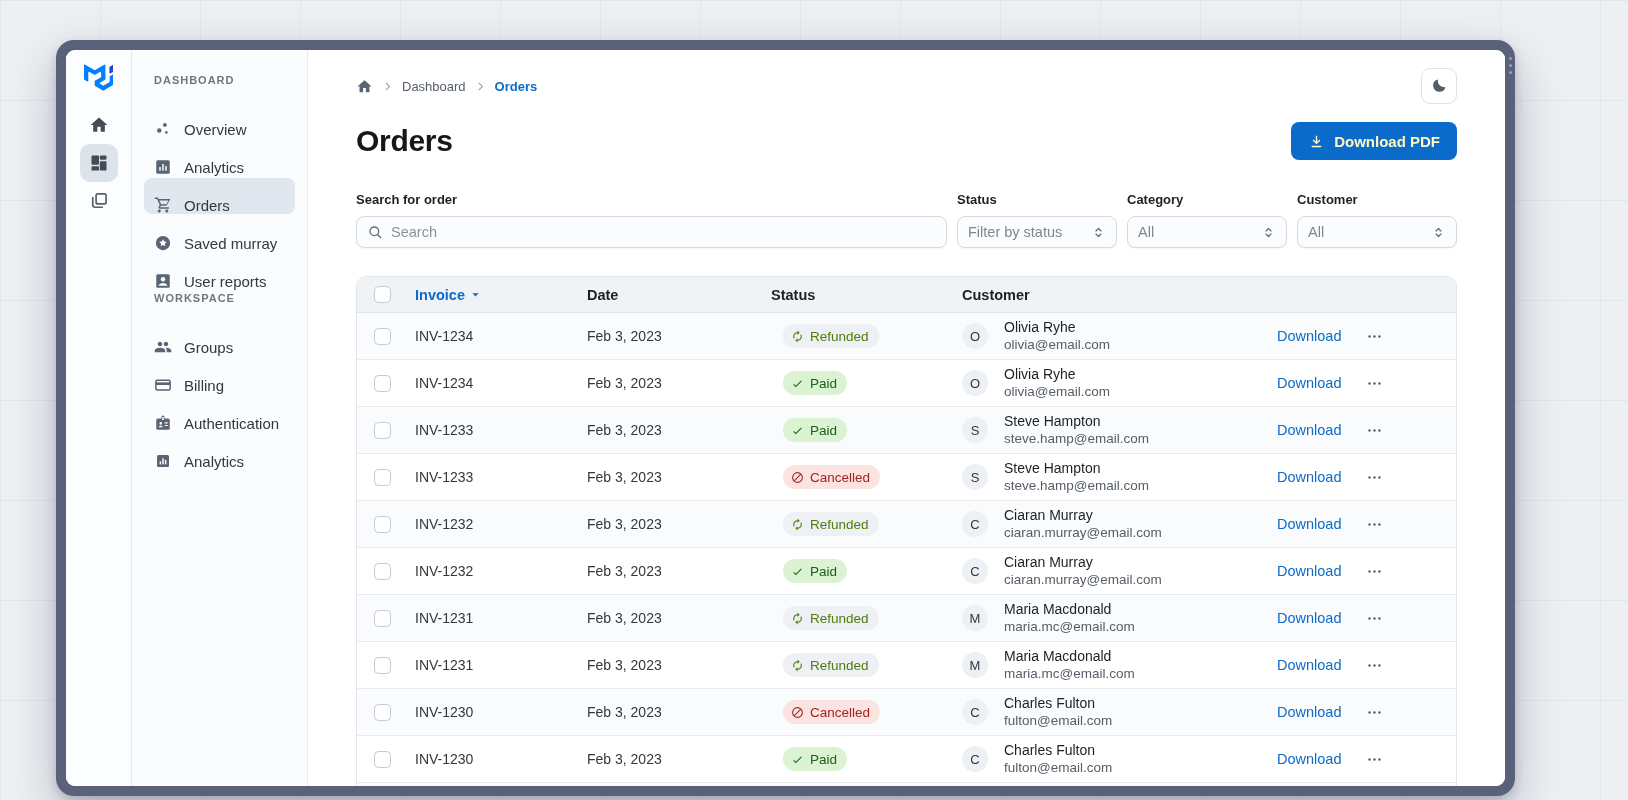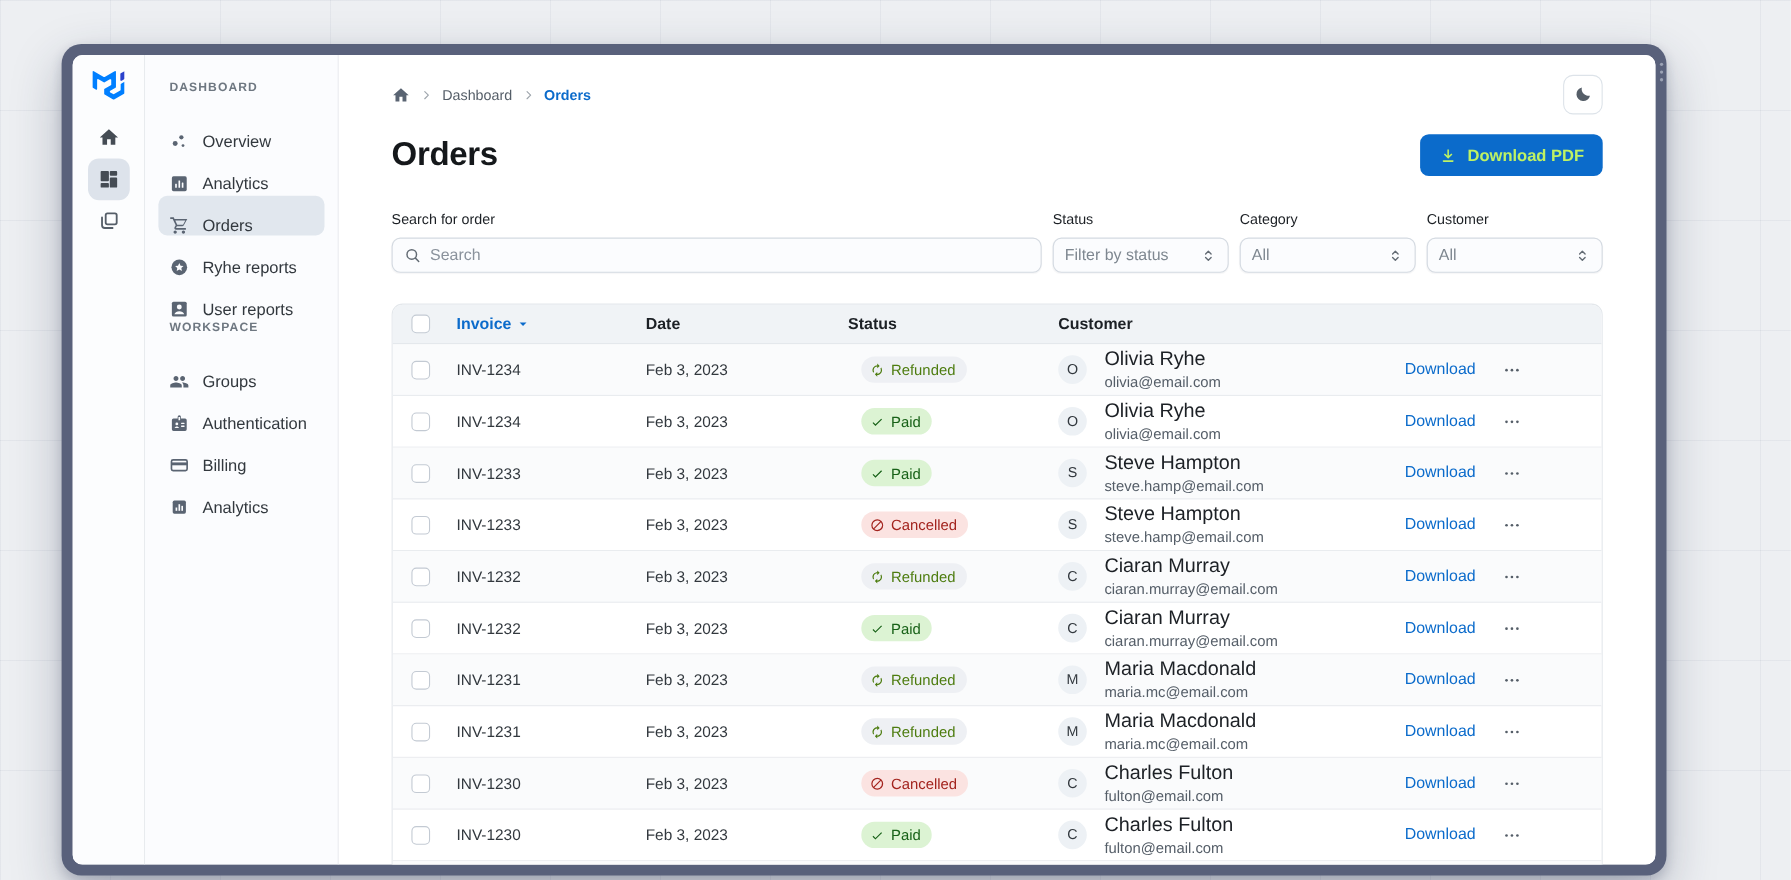--- a/index.html
+++ b/index.html
@@ -51,28 +51,28 @@
   .bc-sep { color:#9FA6AD; }
   .bc-sep svg { width:13px; height:13px; }
   .bc-link { font-size:13px; color:#555E68; cursor:pointer; }
   .bc-current { font-size:13px; font-weight:600; color:#0B6BCB; }
 
   .theme-toggle { position:absolute; top:18px; right:48px; width:36px; height:36px; border:1px solid #DDE3E9; border-radius:9px; background:#fff; display:flex; align-items:center; justify-content:center; color:#555E68; cursor:pointer; }
   .theme-toggle svg { width:18px; height:18px; }
 
   .title-row { margin-top:24px; height:42px; display:flex; align-items:center; justify-content:space-between; }
   .page-title { font-size:30px; font-weight:800; letter-spacing:-.3px; color:#15181B; }
-  .btn-primary { display:flex; align-items:center; gap:9px; height:38px; padding:0 17px; background:#0B6BCB; color:#bef264; border:none; border-radius:8px; font-size:15px; font-weight:600; font-family:inherit; cursor:pointer; }
+  .btn-primary { display:flex; align-items:center; gap:9px; height:38px; padding:0 17px; background:#0B6BCB; color:#fef9c3; border:none; border-radius:8px; font-size:15px; font-weight:600; font-family:inherit; cursor:pointer; }
   .btn-primary svg { width:17px; height:17px; }
 
   
   .filters { margin-top:30px; display:flex; gap:10px; }
   .f-group { display:flex; flex-direction:column; }
   .f-group.grow { flex:1; }
-  .f-label { font-size:13px; font-weight:400; color:#1C2025; height:18px; margin-bottom:6px; }
+  .f-label { font-size:13px; font-weight:700; color:#1C2025; height:18px; margin-bottom:6px; }
   .f-box { height:32px; border:1px solid #D4DAE1; border-radius:8px; background:#FBFCFE; display:flex; align-items:center; padding:0 10px; gap:8px; box-shadow:0 1px 1px rgba(21,30,40,.04); cursor:text; }
   .f-box .s-ic { color:#636B74; }
   .f-box .s-ic svg { width:16px; height:16px; }
   .f-box input { border:none; outline:none; background:transparent; flex:1; font-size:14.5px; font-family:inherit; color:#32383E; }
   .f-box input::placeholder { color:#8A929C; }
   .select { width:160px; justify-content:space-between; cursor:pointer; }
   .select .sel-value { font-size:14.5px; color:#7E8790; }
   .select .chev { color:#636B74; }
   .select .chev svg { width:15px; height:15px; }
 
@@ -90,21 +90,21 @@
   .row:last-child { border-bottom:none; }
   .td-inv, .td-date { font-size:14px; color:#32383E; }
   .chip-wrap { padding-left:12px; }
   .chip { display:inline-flex; align-items:center; gap:6px; height:24px; padding:0 10px 0 8px; border-radius:12px; font-size:13.5px; font-weight:500; }
   .chip svg { width:13px; height:13px; }
   .chip.neutral { background:#EEF0F4; color:#4d7c0f; }
   .chip.success { background:#DCF3D3; color:#176117; }
   .chip.danger  { background:#FBE3E1; color:#A3241E; }
   .td-customer { display:flex; align-items:center; gap:16px; }
   .avatar { width:26px; height:26px; border-radius:50%; background:#EDF1F5; color:#32383E; font-size:13px; display:flex; align-items:center; justify-content:center; flex:none; }
-  .cust-name { font-size:18px; color:#1C2025; line-height:1.3; }
+  .cust-name { font-size:14px; color:#1C2025; line-height:1.3; }
   .cust-email { font-size:13.5px; color:#555E68; line-height:1.35; }
   .dl-link { font-size:14.5px; font-weight:500; color:#0B6BCB; cursor:pointer; padding-left:13px; }
   .menu-btn { color:#555E68; cursor:pointer; width:28px; display:flex; justify-content:center; }
   .menu-btn svg { width:17px; height:17px; }
 </style>
 </head>
 <body>
 
 <div class="window">
   <div class="frame-dots">
@@ -184,21 +184,21 @@
               </span>
               <span>Orders</span>
             </div>
             <div class="nav-item">
               <span class="nv-ic">
                 <svg viewBox="0 0 24 24">
                   <circle cx="12" cy="12" r="9.5" fill="currentColor"></circle>
                   <path fill="#FBFCFE" d="M12 6.8l1.55 3.25 3.55.42-2.62 2.45.68 3.52L12 14.7l-3.16 1.74.68-3.52-2.62-2.45 3.55-.42z"></path>
                 </svg>
               </span>
-              <span>Ryhe reports</span>
+              <span>Saved murray</span>
             </div>
             <div class="nav-item">
               <span class="nv-ic">
                 <svg viewBox="0 0 24 24">
                   <path fill="currentColor" d="M5 3h14a2 2 0 0 1 2 2v14a2 2 0 0 1-2 2H5a2 2 0 0 1-2-2V5a2 2 0 0 1 2-2z"></path>
                   <g fill="#FBFCFE">
                     <circle cx="12" cy="9.5" r="3"></circle>
                     <path d="M6 18.3c.9-2.6 3.2-3.8 6-3.8s5.1 1.2 6 3.8z"></path>
                   </g>
                 </svg>
@@ -208,43 +208,43 @@
           </div>
           <div class="nav-section">
             <div class="nav-section-label">WORKSPACE</div>
             <div class="nav-item">
               <span class="nv-ic">
                 <svg viewBox="0 0 24 24">
                   <path fill="currentColor" d="M16 11c1.66 0 2.99-1.34 2.99-3S17.66 5 16 5c-1.66 0-3 1.34-3 3s1.34 3 3 3zm-8 0c1.66 0 2.99-1.34 2.99-3S9.66 5 8 5C6.34 5 5 6.34 5 8s1.34 3 3 3zm0 2c-2.33 0-7 1.17-7 3.5V19h14v-2.5c0-2.33-4.67-3.5-7-3.5zm8 0c-.29 0-.62.02-.97.05 1.16.84 1.97 1.97 1.97 3.45V19h6v-2.5c0-2.33-4.67-3.5-7-3.5z"></path>
                 </svg>
               </span>
               <span>Groups</span>
+            </div>
+            <div class="nav-item">
+              <span class="nv-ic">
+                <svg viewBox="0 0 24 24" fill="none">
+                  <rect x="2.5" y="5.5" width="19" height="13" rx="2" stroke="currentColor" stroke-width="2"></rect>
+                  <rect x="2.5" y="8.5" width="19" height="3.5" fill="currentColor"></rect>
+                </svg>
+              </span>
+              <span>Billing</span>
             </div>
             <div class="nav-item">
               <span class="nv-ic">
                 <svg viewBox="0 0 24 24">
                   <path fill="currentColor" d="M14 6V4a2 2 0 0 0-2-2 2 2 0 0 0-2 2v2H5a2 2 0 0 0-2 2v11a2 2 0 0 0 2 2h14a2 2 0 0 0 2-2V8a2 2 0 0 0-2-2h-5zm-3-2h2v4h-2V4z"></path>
                   <g fill="#FBFCFE">
                     <circle cx="9" cy="12.5" r="1.7"></circle>
                     <path d="M6.2 17.5c.5-1.4 1.6-2 2.8-2s2.3.6 2.8 2z"></path>
                     <rect x="14" y="11" width="4.5" height="1.6" rx=".8"></rect>
                     <rect x="14" y="14.5" width="4.5" height="1.6" rx=".8"></rect>
                   </g>
                 </svg>
               </span>
               <span>Authentication</span>
-            </div>
-            <div class="nav-item">
-              <span class="nv-ic">
-                <svg viewBox="0 0 24 24" fill="none">
-                  <rect x="2.5" y="5.5" width="19" height="13" rx="2" stroke="currentColor" stroke-width="2"></rect>
-                  <rect x="2.5" y="8.5" width="19" height="3.5" fill="currentColor"></rect>
-                </svg>
-              </span>
-              <span>Billing</span>
             </div>
             <div class="nav-item">
               <span class="nv-ic">
                 <svg viewBox="0 0 24 24">
                   <path fill="currentColor" d="M6 4h12a2 2 0 0 1 2 2v12a2 2 0 0 1-2 2H6a2 2 0 0 1-2-2V6a2 2 0 0 1 2-2z"></path>
                   <g fill="#FBFCFE">
                     <rect x="7.5" y="12.5" width="2" height="4"></rect>
                     <rect x="11" y="8.5" width="2" height="8"></rect>
                     <rect x="14.5" y="10.5" width="2" height="6"></rect>
                   </g>

